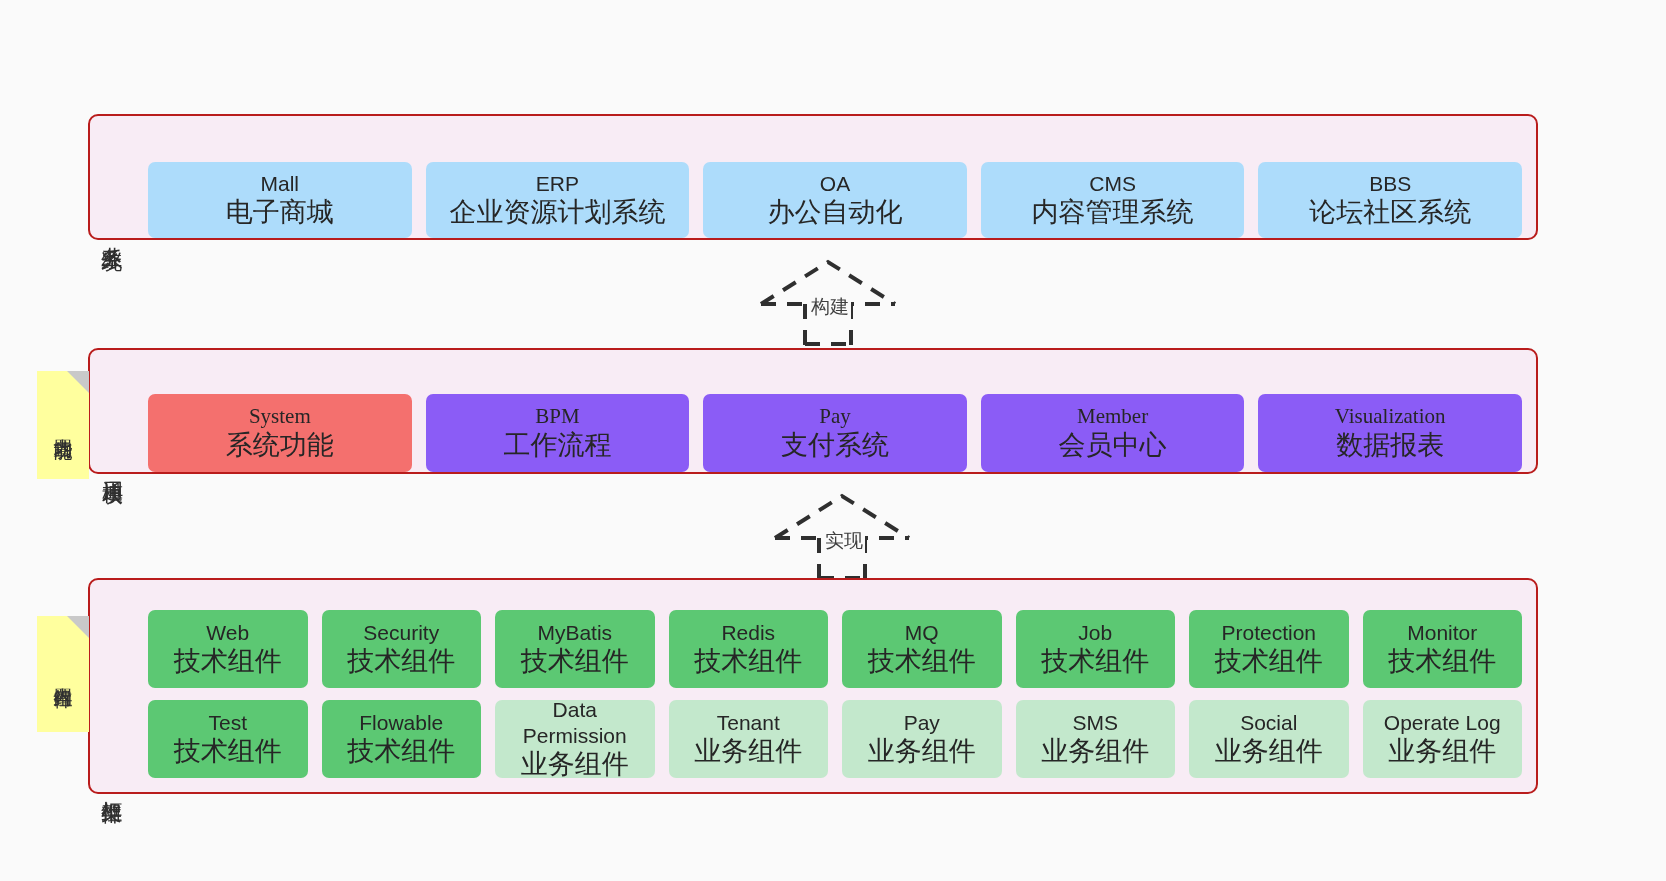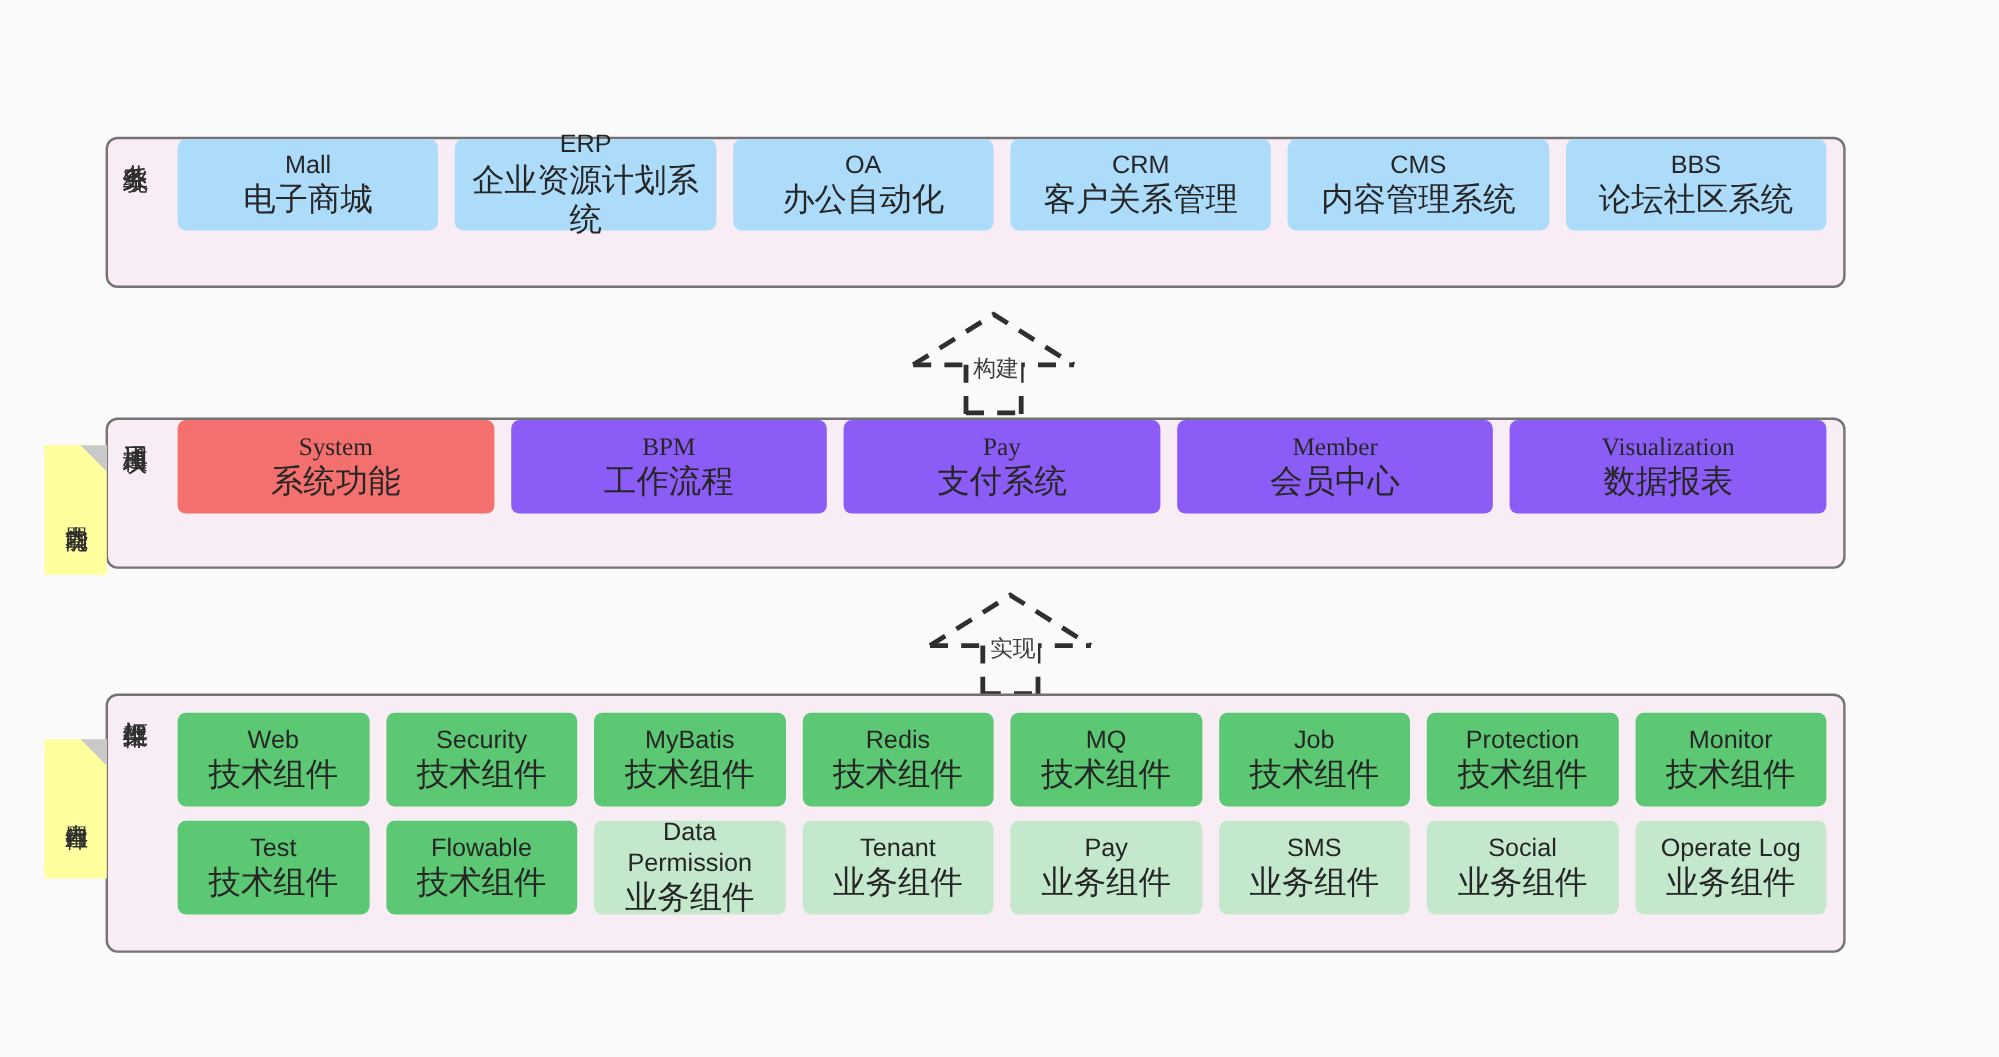--- a/index.html
+++ b/index.html
@@ -8,24 +8,24 @@
     background: #fafafa;
     font-family: "Liberation Sans", "DejaVu Sans", sans-serif;
     overflow: hidden;
   }
   #stage { position: relative; width: 1666px; height: 881px; }
 
   
   .layer {
     position: absolute;
     background: #f8ecf5;
-    border: 2px solid #737373;
+    border: 2px solid #b91c1c;
     border-radius: 10px;
     display: flex;
-    align-items: flex-start;
+    align-items: flex-end;
   }
   .layer-title {
     flex: 0 0 auto;
     width: 44px;
     display: flex;
     align-items: center;
     justify-content: center;
     color: #2f2f2f;
     font-size: 21px;
     line-height: 1.12;
@@ -134,24 +134,20 @@
       </div>
       <div class="card c-blue">
         <div class="name">ERP</div>
         <div class="desc">企业资源计划系统</div>
       </div>
       <div class="card c-blue">
         <div class="name">OA</div>
         <div class="desc">办公自动化</div>
       </div>
       <div class="card c-blue">
-        <div class="name">CRM</div>
-        <div class="desc">客户关系管理</div>
-      </div>
-      <div class="card c-blue">
         <div class="name">CMS</div>
         <div class="desc">内容管理系统</div>
       </div>
       <div class="card c-blue">
         <div class="name">BBS</div>
         <div class="desc">论坛社区系统</div>
       </div>
     </div>
   </div>
 

